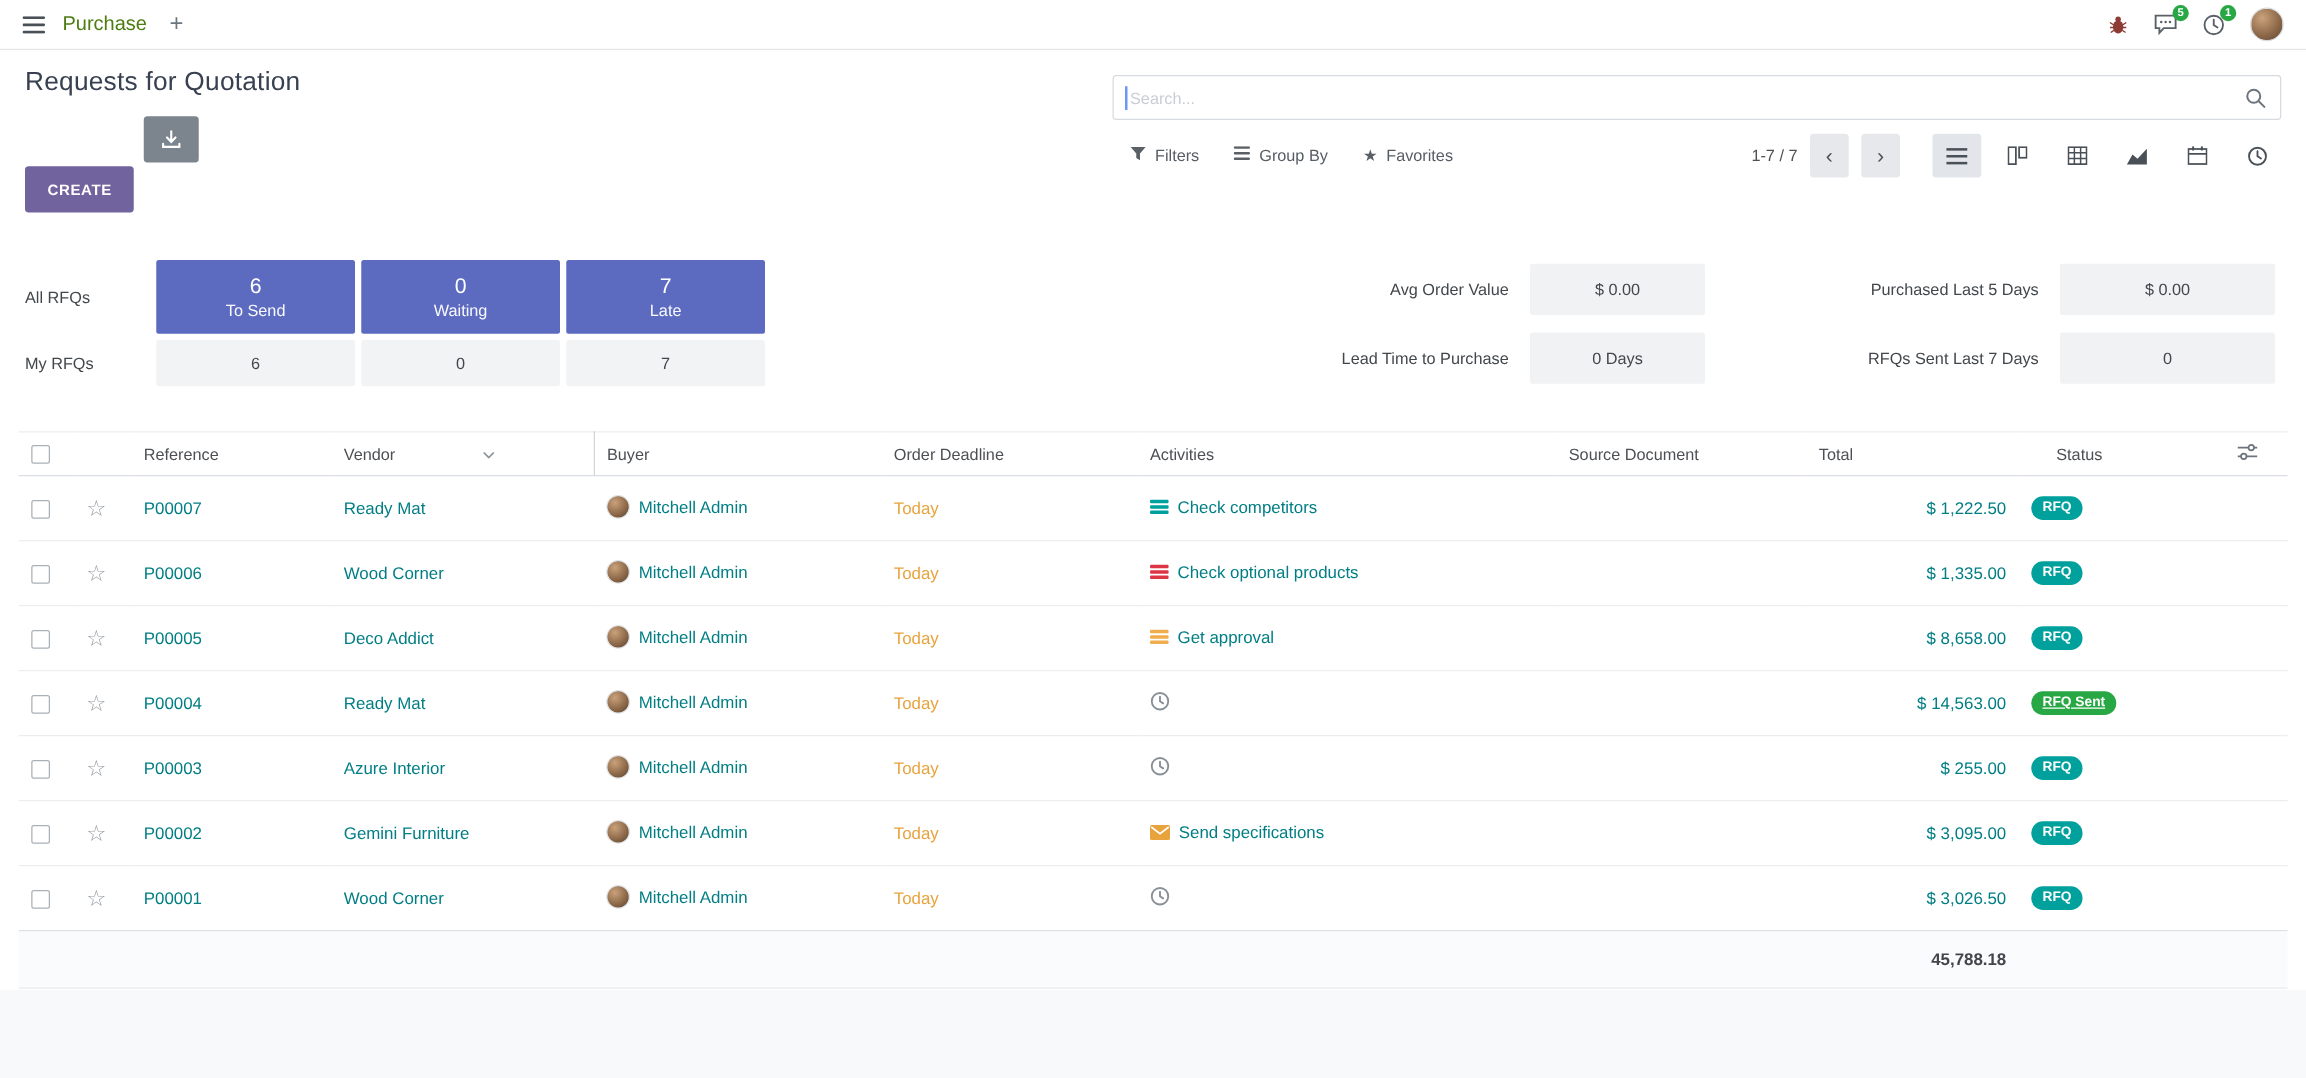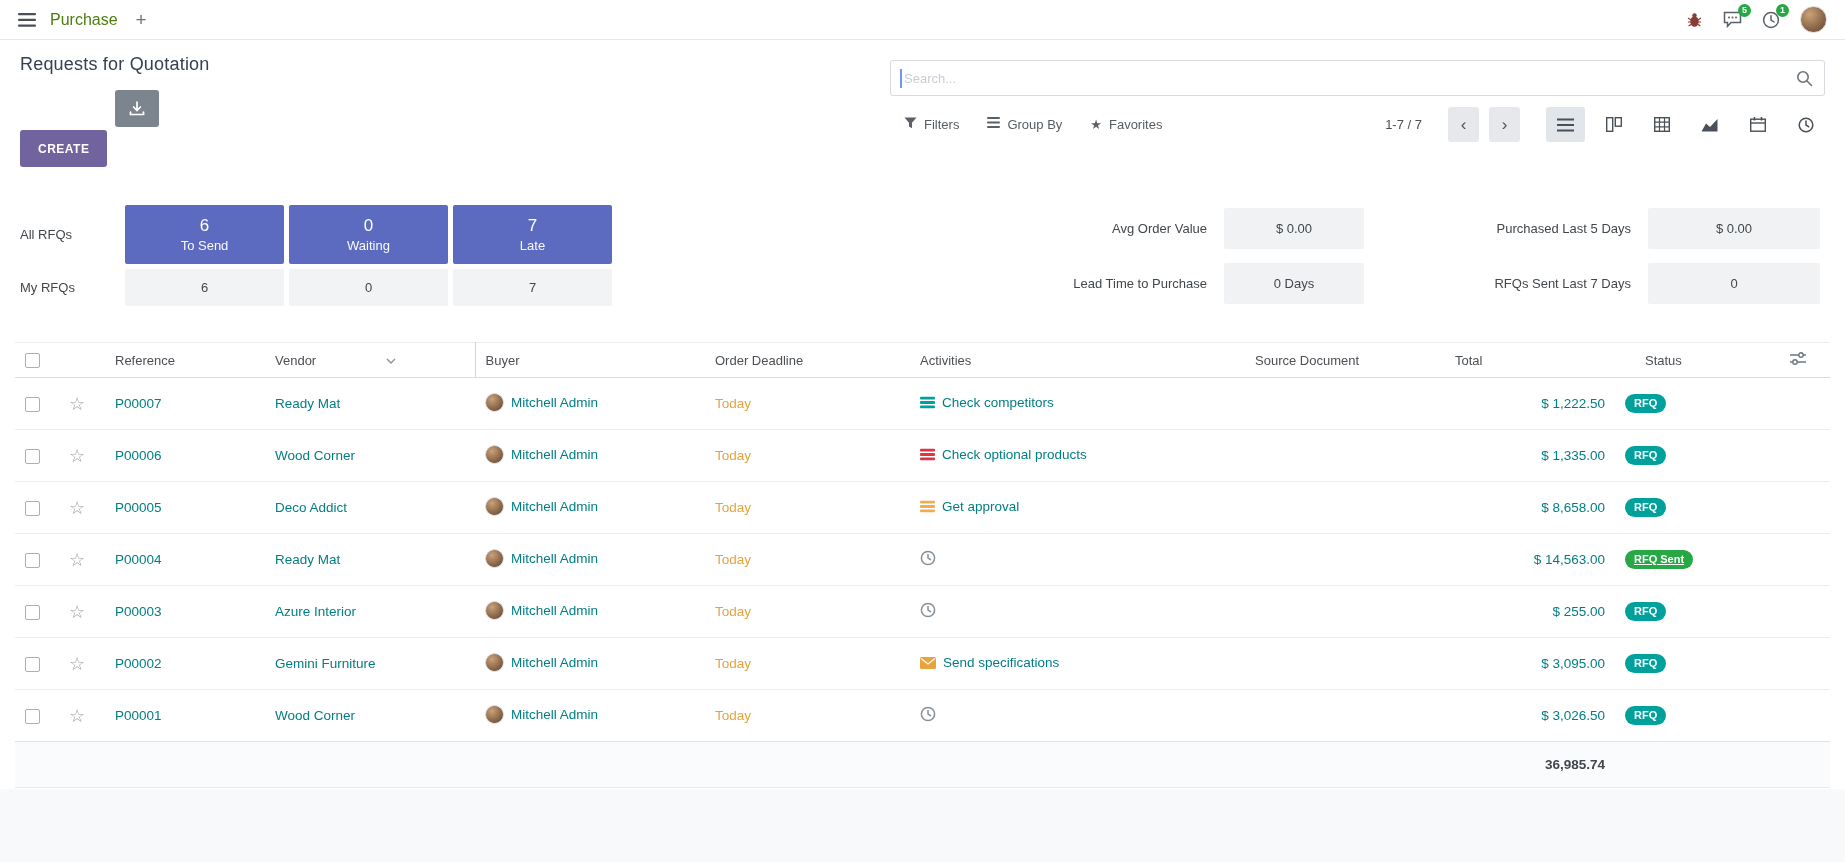--- a/index.html
+++ b/index.html
@@ -28,21 +28,21 @@
   }
   .avatar {
     width: 27px; height: 27px; border-radius: 50%;
     background: radial-gradient(circle at 35% 30%, #caa27b, #8a6647 60%, #5d4531 100%);
     border: 1px solid #d8dadd; cursor: pointer;
   }
   
   .content { background: #fff; padding-bottom: 1px; }
   
   .control-panel { display: flex; justify-content: space-between; padding: 14px 20px 8px; }
-  .page-title { font-size: 18px; font-weight: 400; color: #374151; letter-spacing: .2px; }
+  .page-title { font-size: 21px; font-weight: 400; color: #374151; letter-spacing: .2px; }
   .cp-buttons { margin-top: 15px; display: flex; gap: 8px; }
   .btn-create {
     background: var(--accent, #71639e); color: #fff; border: none; border-radius: 3px;
     font-family: inherit; font-size: 12px; font-weight: 600; letter-spacing: .5px;
     padding: 1px 18px; height: 37px; cursor: pointer; margin-top: 40px;
   }
   .btn-export {
     background: #7c858d; border: none; border-radius: 3px; width: 44px; height: 37px;
     display: grid; place-items: center; cursor: pointer;
   }
@@ -59,21 +59,21 @@
   .search-input::placeholder { color: #c9ced4; }
   .search-mag { position: absolute; right: 11px; top: 9px; cursor: pointer; }
   .cp-controls { display: flex; align-items: center; }
   .filter-group { display: flex; align-items: center; gap: 24px; padding-left: 12px; }
   .filter-btn {
     background: none; border: none; font-family: inherit; font-size: 13px; color: #565d64;
     display: flex; align-items: flex-start; gap: 7px; cursor: pointer; padding: 6px 2px;
   }
   .fav-star { font-size: 13px; color: #5a6066; }
   .pager-group { margin-left: auto; display: flex; align-items: center; gap: 10px; }
-  .pager-value { font-size: 13px; color: #4c4f53; cursor: pointer; margin-right: 16px; }
+  .pager-value { font-size: 13px; color: #4c4f53; cursor: pointer; margin-right: 0; }
   .pager-btn {
     width: 31px; height: 35px; border: none; border-radius: 3px; background: #e6e8eb;
     color: #495057; font-size: 17px; cursor: pointer; line-height: 1;
   }
   .view-switcher { display: flex; gap: 9px; margin-left: 26px; }
   .vs-btn {
     width: 39px; height: 35px; border: none; background: transparent; border-radius: 3px;
     display: grid; place-items: center; cursor: pointer;
   }
   .vs-btn.active { background: #e2e5e9; }
@@ -546,19 +546,19 @@
     </td>
     <td><span></span></td>
     <td class="td-num"><span class="amount">$ 3,026.50</span></td>
     <td class="td-status"><span class="badge badge-rfq">RFQ</span></td>
     <td></td>
   </tr>
       </tbody>
     <tfoot>
       <tr>
         <td colspan="8"></td>
-        <td class="footer-total">36,985.74</td>
+        <td class="footer-total">45,788.18</td>
         <td colspan="2"></td>
       </tr>
     </tfoot>
   </table>
 
 </div>
 
 </body></html>

